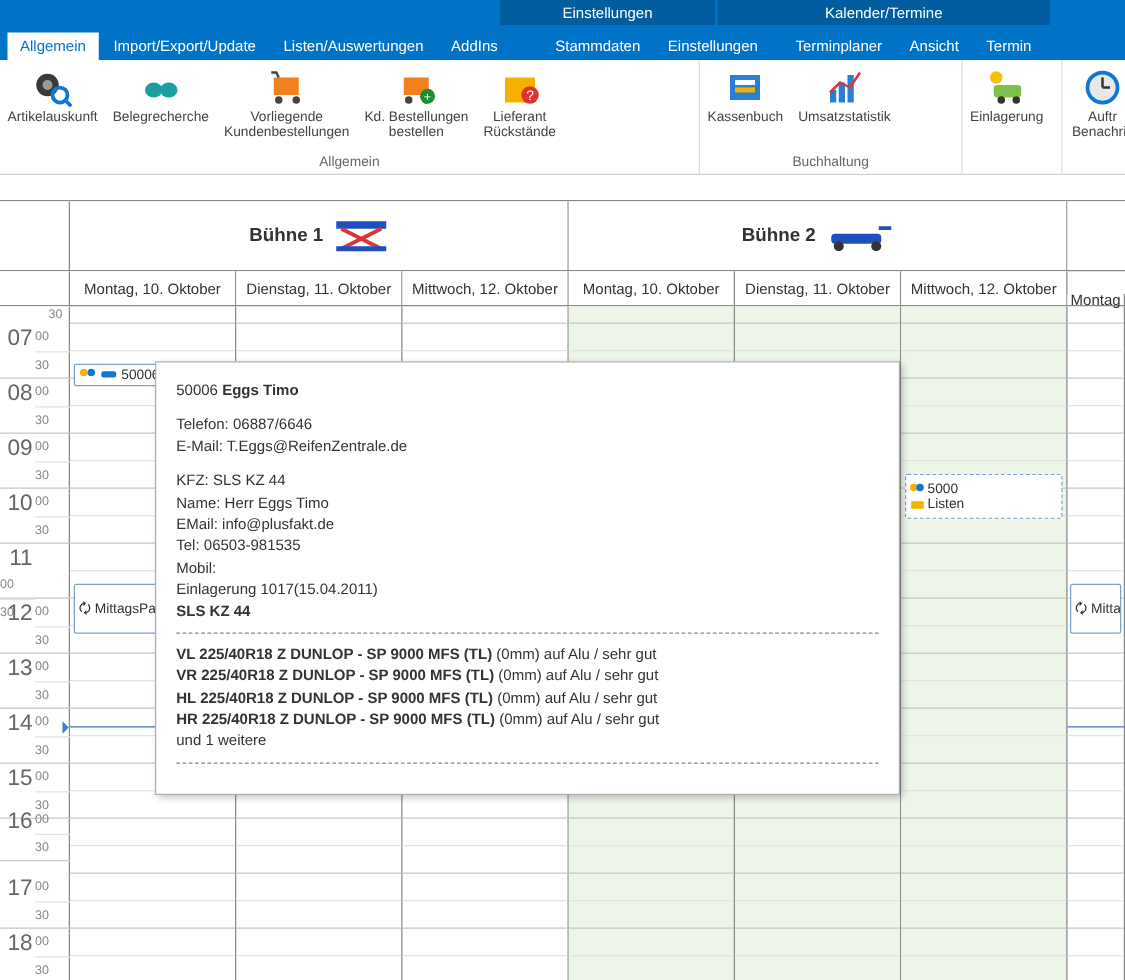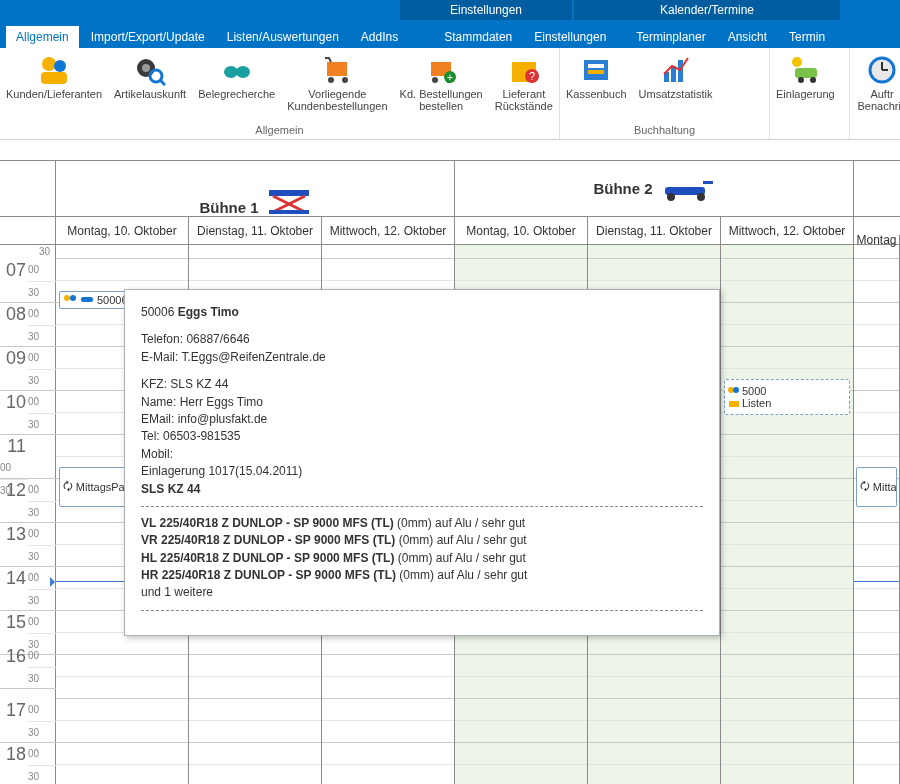--- a/index.html
+++ b/index.html
@@ -125,21 +125,21 @@
   }
   .reshdr, .dayhdr {
     border-right: 1px solid #8a8a8a;
     display: flex;
     align-items: center;
     justify-content: center;
     font-size: 12px;
     color: #333;
     background: #fff;
   }
-  .reshdr.b1 { flex: 0 0 399px; font-weight: bold; font-size: 15px; gap:8px;align-items:flex-end; }
+  .reshdr.b1 { flex: 0 0 399px; font-weight: bold; font-size: 15px; gap:8px; }
   .reshdr.b2 { flex: 0 0 399px; font-weight: bold; font-size: 15px; gap:6px; }
   .reshdr.b3 { flex: 0 0 60px; font-weight: bold; }
 
   .dayhdr { flex: 0 0 133px; }
   .dayhdr.narrow { flex: 0 0 46px; margin-top: 18px; }
 
   
   .gridbody {
     position: absolute;
     top: 84px; 
@@ -312,30 +312,20 @@
   <div class="tab">Ansicht</div>
   <div class="tab">Termin</div>
 </div>
 
 <div class="ribbon">
   <div class="rgroup" style="flex:0 0 560px">
     <div class="items">
       <div class="rbtn">
         <div class="ricon">
           <svg width="32" height="32">
-              <circle cx="11" cy="10" r="7" fill="#f5b000"></circle>
-              <circle cx="22" cy="12" r="6" fill="#1176d4"></circle>
-              <rect x="3" y="18" width="26" height="12" rx="4" fill="#f5b000"></rect>
-            </svg>
-        </div>
-        <div class="rlbl">Kunden/Lieferanten</div>
-      </div>
-      <div class="rbtn">
-        <div class="ricon">
-          <svg width="32" height="32">
               <circle cx="12" cy="14" r="9" fill="#3a3a3a"></circle>
               <circle cx="12" cy="14" r="4" fill="#999"></circle>
               <circle cx="22" cy="22" r="6" fill="none" stroke="#1176d4" stroke-width="3"></circle>
               <line x1="26" y1="26" x2="31" y2="31" stroke="#1176d4" stroke-width="3"></line>
             </svg>
         </div>
         <div class="rlbl">Artikelauskunft</div>
       </div>
       <div class="rbtn">
         <div class="ricon">

